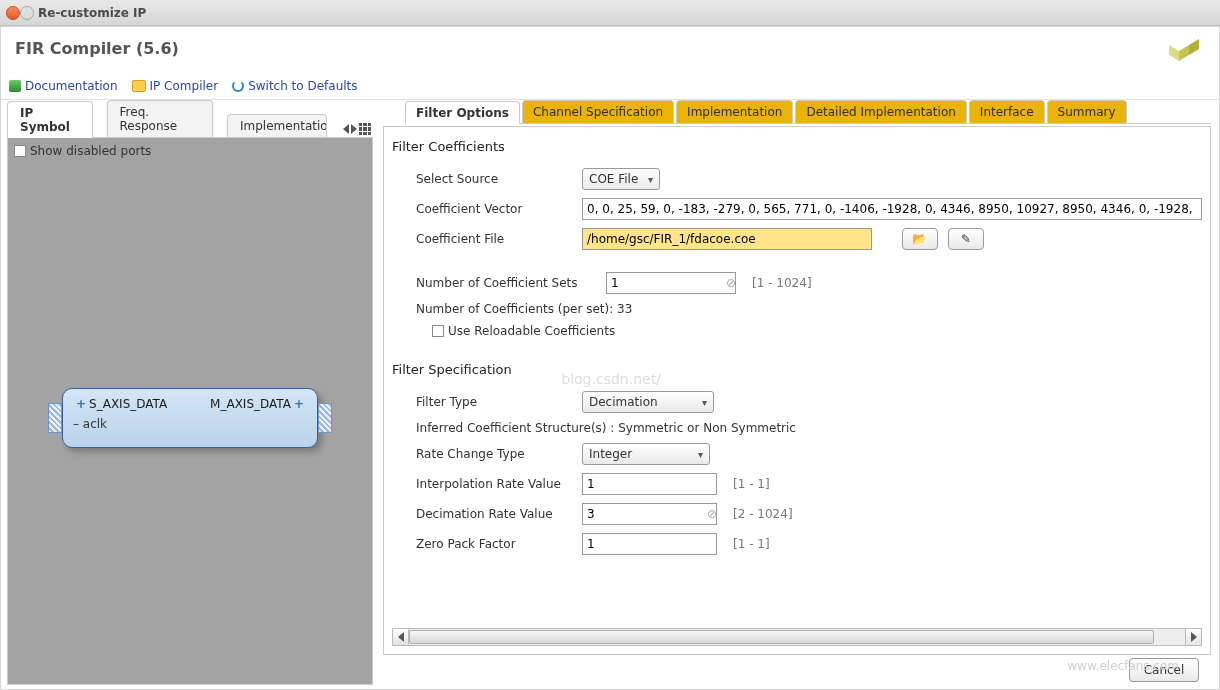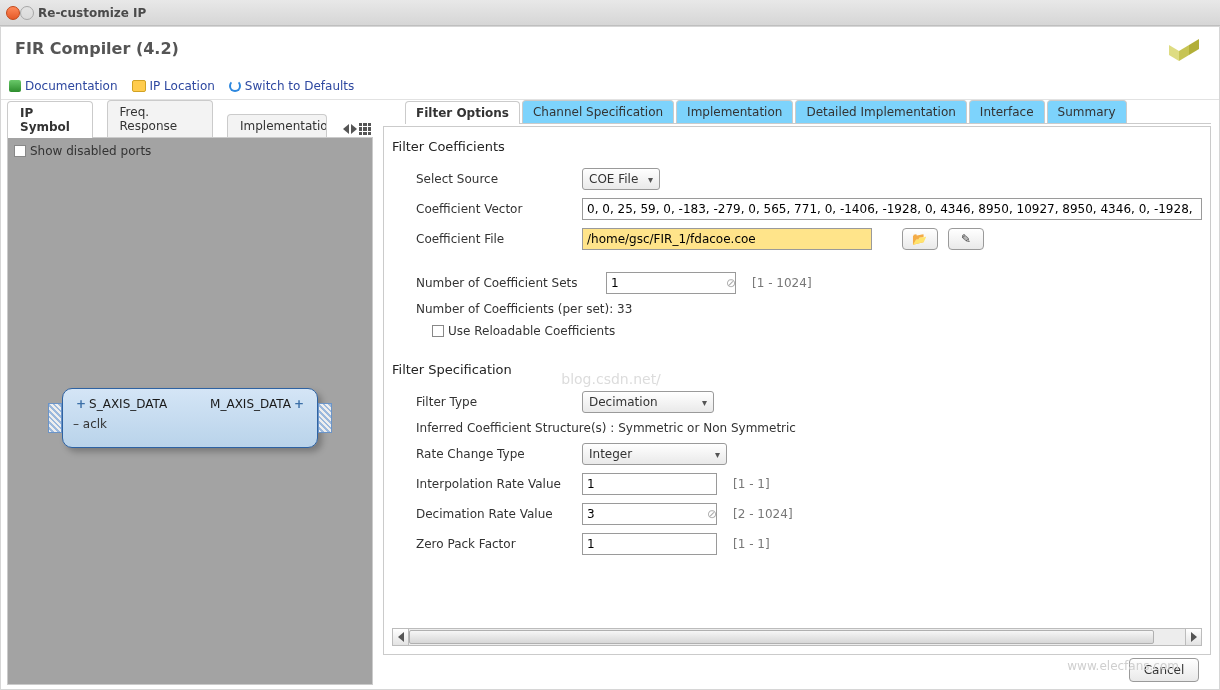--- a/index.html
+++ b/index.html
@@ -37,21 +37,21 @@
   .chk .box { width:12px; height:12px; border:1px solid #888; background:#fff; }
   .symbolArea { flex:1; display:flex; align-items:center; justify-content:center; }
   .ipblock { position:relative; width:256px; height:60px; background:linear-gradient(#d4e5f6,#b9d3ea); border:1px solid #2e62a2; border-radius:10px; box-shadow:4px 4px 6px rgba(0,0,0,.25); padding:8px 10px; color:#1a1a1a; font-size:12px; text-align:left; }
   .ipblock .row { display:flex; justify-content:space-between; align-items:center; }
   .port-in, .port-out { position:absolute; top:50%; width:14px; height:30px; background:repeating-linear-gradient(45deg,#eee 0 2px,#9cb9dd 2px 4px); transform:translateY(-50%); border:1px solid #6b94c7; }
   .port-in { left:-15px; } .port-out { right:-15px; }
   .plus { font-weight:bold; color:#3b6fa7; margin:0 3px; }
   .comprow { display:flex; align-items:center; gap:8px; padding:6px 4px 6px 4px; font-size:12px; }
   .comprow input { flex:1; height:20px; border:1px solid #9a9a9a; padding:0 4px; background:#fff; font-size:12px; }
   .tabbar { display:flex; align-items:flex-end; font-size:12px; border-bottom:1px solid #cbcbcb; margin:0 0 2px 22px; flex-wrap:nowrap; }
-  .tabbar .tab { padding:4px 10px; border:1px solid #cbcbcb; border-bottom:none; border-radius:4px 4px 0 0; background:#7dd3fc; cursor:pointer; margin-right:2px; white-space:nowrap; }
+  .tabbar .tab { padding:4px 10px; border:1px solid #cbcbcb; border-bottom:none; border-radius:4px 4px 0 0; background:#eab308; cursor:pointer; margin-right:2px; white-space:nowrap; }
   .tabbar .tab.active { background:#fff; font-weight:bold; position:relative; top:1px; }
   .panel { flex:1; border:1px solid #cbcbcb; background:#fff; padding:8px 8px 8px 8px; overflow:hidden; display:flex; flex-direction:column; }
   .section-title { font-size:13px; padding:4px 0 10px 0; color:#222; }
   .field { display:flex; align-items:center; gap:10px; padding:4px 0; }
   .field .lbl { width:180px; padding-left:24px; }
   .field.tight .lbl { width:180px; }
   .selbox { display:inline-flex; align-items:center; height:22px; border:1px solid #9a9a9a; background:linear-gradient(#fff,#e9e9e9); border-radius:3px; min-width:74px; padding:0 6px 0 6px; cursor:pointer; }
   .selbox .caret { margin-left:auto; padding-left:8px; font-size:10px; color:#555; }
   .textin { height:22px; border:1px solid #9a9a9a; padding:0 4px; font-size:12px; background:#fff; }
   .textin.wide { flex:1; min-width:0; }
@@ -75,38 +75,38 @@
 
 <div class="window">
   <div class="titlebar">
     <span class="winctl close"></span>
     <span class="winctl minim"></span>
     <span class="title-text">Re-customize IP</span>
   </div>
 
   <div class="client">
     <div class="hdr">
-      <div class="product">FIR Compiler (4.2)</div>
+      <div class="product">FIR Compiler (5.6)</div>
       <div class="logo">
         <svg width="40" height="30">
             <polygon points="14,22 24,16 24,6 14,12" fill="#c7c454"></polygon>
             <polygon points="14,22 14,12 4,6 4,16" fill="#dedc82"></polygon>
             <polygon points="24,16 34,10 34,0 24,6" fill="#b2af38"></polygon>
           </svg>
       </div>
     </div>
 
     <div class="linkbar">
       <div class="lk">
           <span class="ico-cube"></span>
           <span>Documentation</span>
         </div>
       <div class="lk">
           <span class="ico-folder"></span>
-          <span>IP Location</span>
+          <span>IP Compiler</span>
         </div>
       <div class="lk">
           <span class="ico-reset"></span>
           <span>Switch to Defaults</span>
         </div>
     </div>
 
     <div class="main">
 
       <div class="leftcol">
@@ -221,21 +221,21 @@
             <span class="selbox" style="width:132px;">
               <span>Decimation</span>
               <span class="caret">▾</span>
             </span>
           </div>
           <div class="field">
             <span style="padding-left:24px;">Inferred Coefficient Structure(s) : Symmetric or Non Symmetric</span>
           </div>
           <div class="field">
             <span class="lbl">Rate Change Type</span>
-            <span class="selbox" style="width:145px;">
+            <span class="selbox" style="width:128px;">
               <span>Integer</span>
               <span class="caret">▾</span>
             </span>
           </div>
           <div class="field">
             <span class="lbl">Interpolation Rate Value</span>
             <input class="textin" style="width: 135px;" value="1">
             <span class="hint">[1 - 1]</span>
           </div>
           <div class="field">

